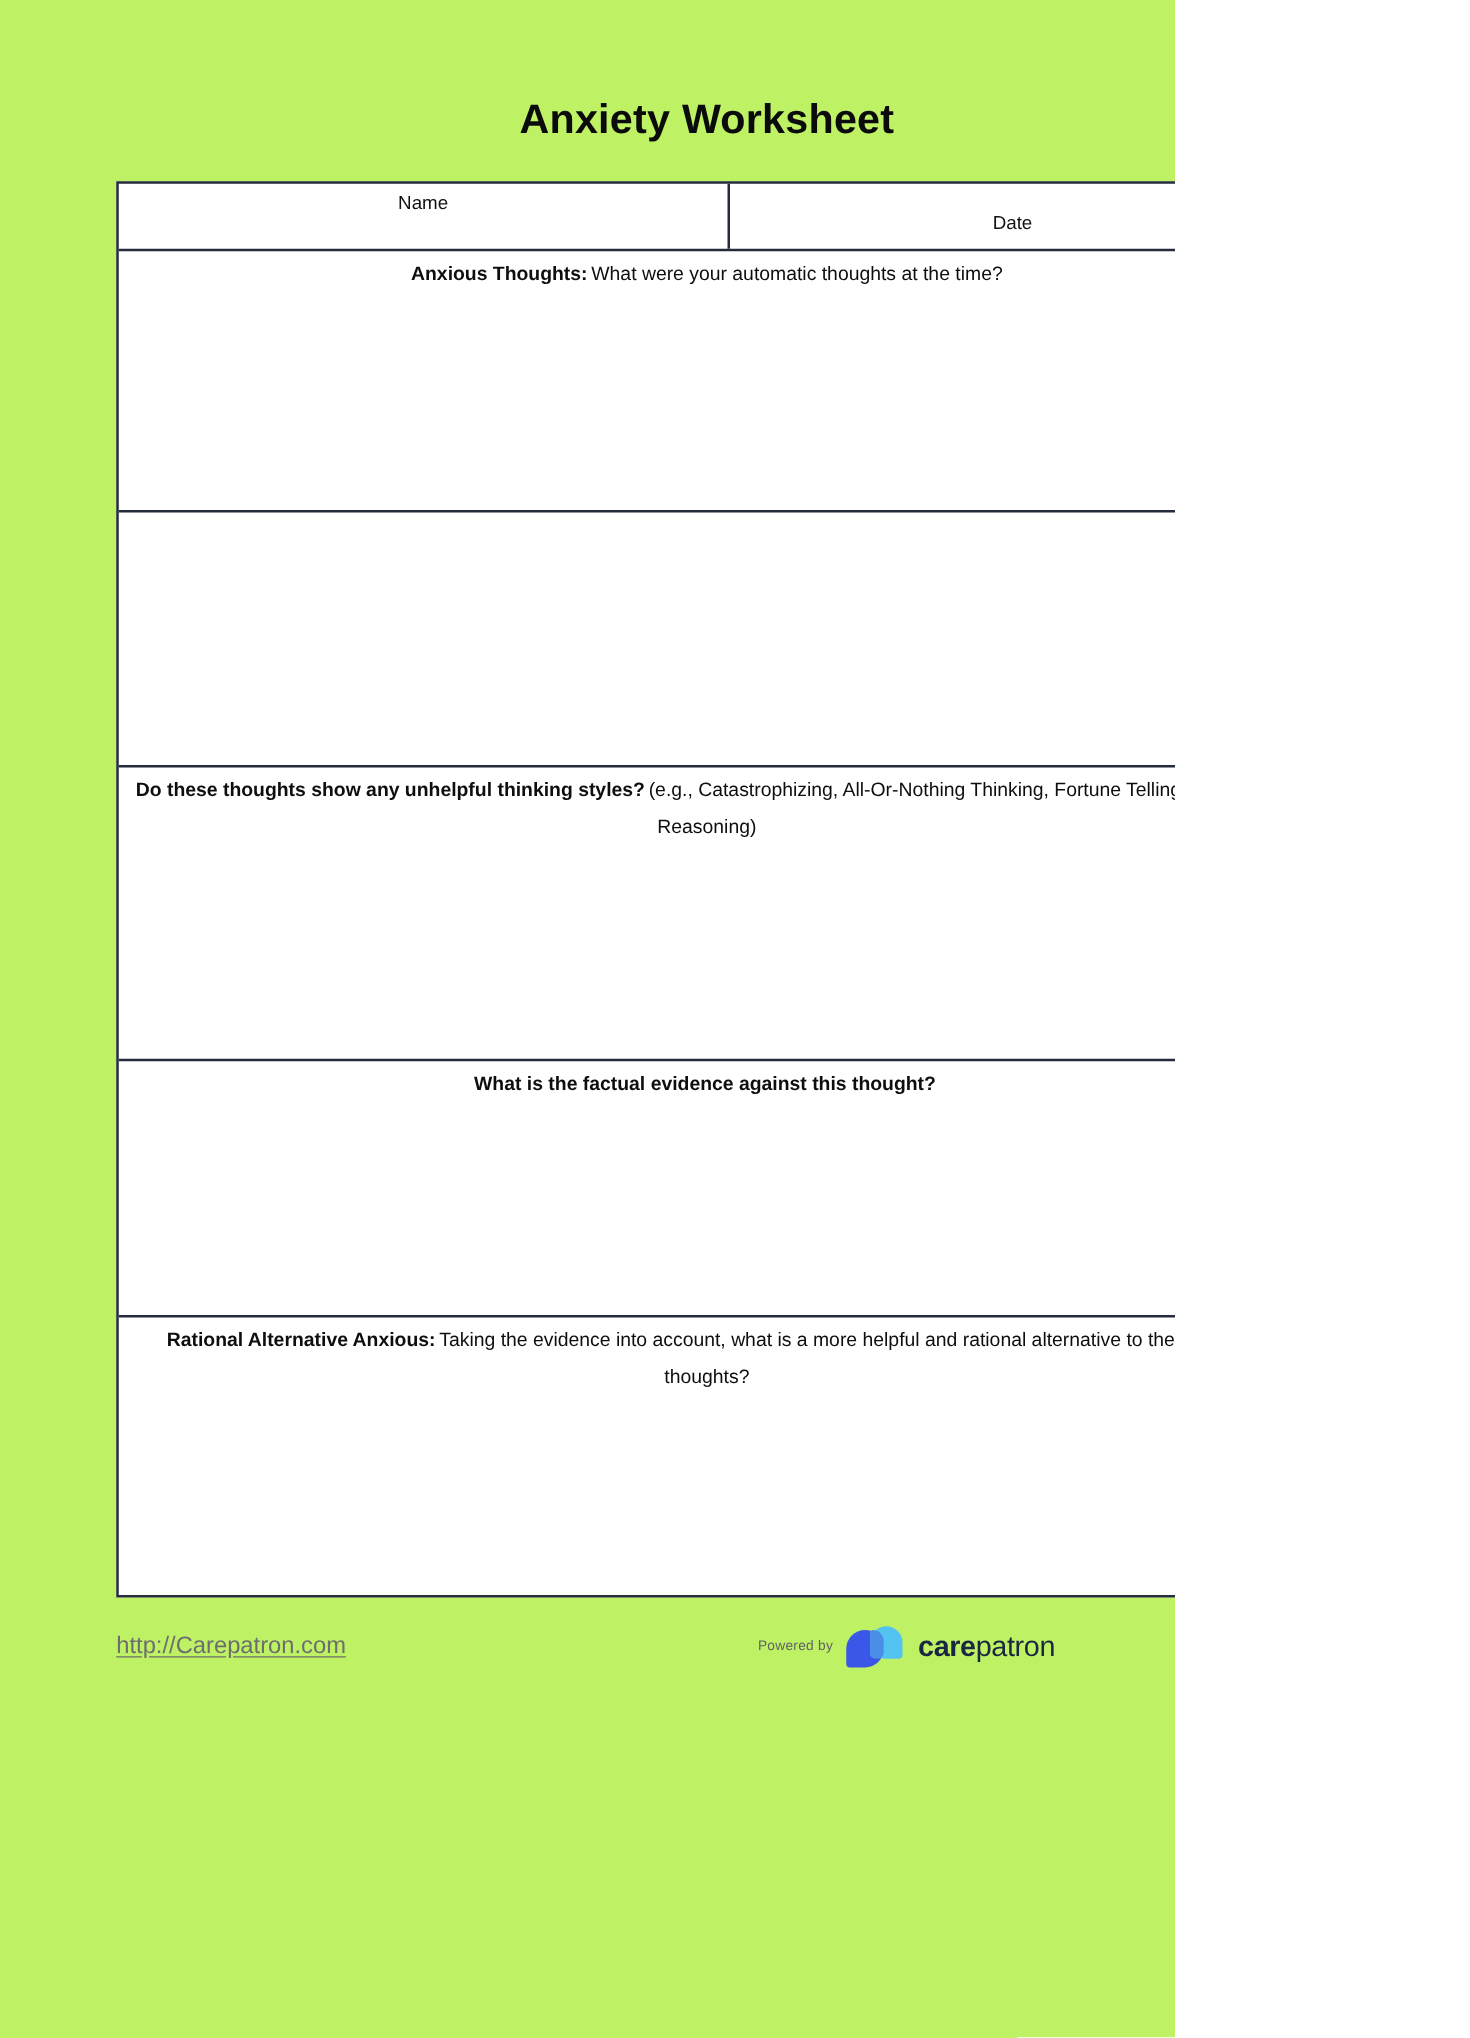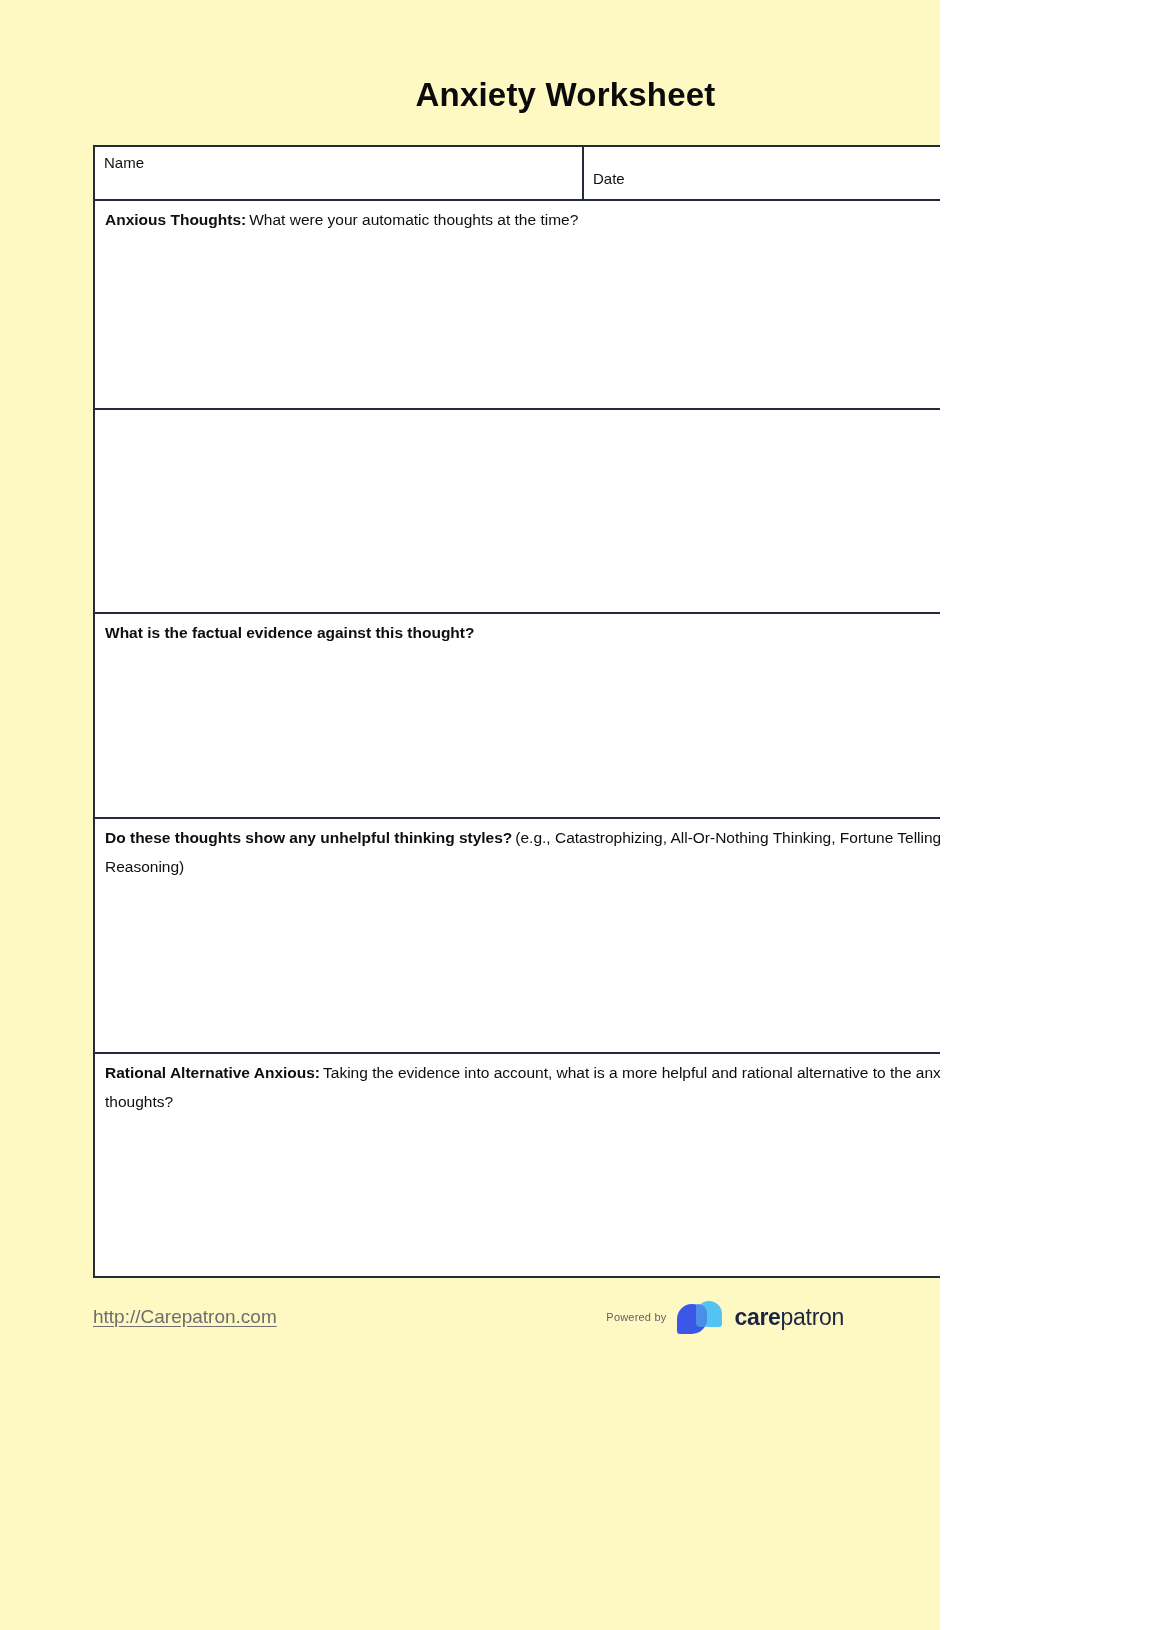--- a/index.html
+++ b/index.html
@@ -3,21 +3,21 @@
 <meta charset="utf-8">
 <style>
   * { box-sizing: border-box; margin: 0; padding: 0; }
   html, body { background: #ffffff; }
   body { font-family: "Liberation Sans", "DejaVu Sans", sans-serif; color: #111111; }
 
   .page {
     position: relative;
     width: 940px;
     height: 1630px;
-    background: #fef9c3;
+    background: #bef264;
     overflow: hidden;
   }
   .content {
     width: 945px;
     margin-left: 93px;
   }
 
   .title {
     margin-top: 76px;
     font-size: 33px;
@@ -25,20 +25,21 @@
     font-weight: 700;
     text-align: center;
     letter-spacing: 0.2px;
     color: #0b0b0b;
   }
 
   .form-table {
     margin-top: 31px;
     border: 2px solid #242b3a;
     background: #ffffff;
+    text-align: center;
   }
 
   .name-date-row {
     display: flex;
     height: 54px;
     border-bottom: 2px solid #242b3a;
   }
   .cell { padding: 5px 9px; font-size: 15px; line-height: 22px; }
   .name-cell { width: 489px; border-right: 2px solid #242b3a; }
   .date-cell { flex: 1; margin-top: 16px; }
@@ -119,30 +120,30 @@
         <div class="section-header">
           <span class="b">Anxious Thoughts:</span><span class="r">What were your automatic thoughts at the time?</span>
         </div>
         <div class="answer"></div>
       </div>
 
       <div class="section sec-2">
         <div class="answer"></div>
       </div>
 
-      <div class="section sec-3">
+      <div class="section sec-4">
         <div class="section-header">
-          <span class="b">What is the factual evidence against this thought?</span><span class="r"></span>
+          <span class="b">Do these thoughts show any unhelpful thinking styles?</span><span class="r">(e.g., Catastrophizing, All-Or-Nothing Thinking, Fortune Telling, Emotional Reasoning)</span>
         </div>
         <div class="answer"></div>
       </div>
 
-      <div class="section sec-4">
+      <div class="section sec-3">
         <div class="section-header">
-          <span class="b">Do these thoughts show any unhelpful thinking styles?</span><span class="r">(e.g., Catastrophizing, All-Or-Nothing Thinking, Fortune Telling, Emotional Reasoning)</span>
+          <span class="b">What is the factual evidence against this thought?</span><span class="r"></span>
         </div>
         <div class="answer"></div>
       </div>
 
       <div class="section sec-5">
         <div class="section-header">
           <span class="b">Rational Alternative Anxious:</span><span class="r">Taking the evidence into account, what is a more helpful and rational alternative to the anxious thoughts?</span>
         </div>
         <div class="answer"></div>
       </div>

